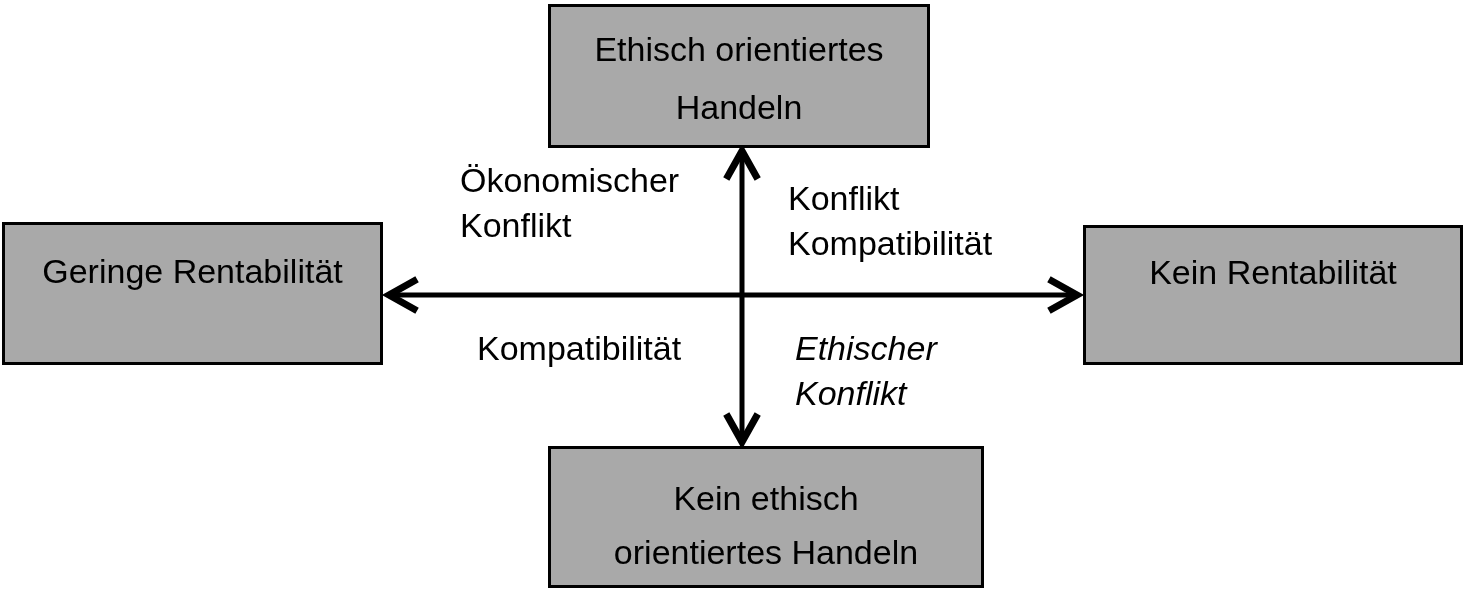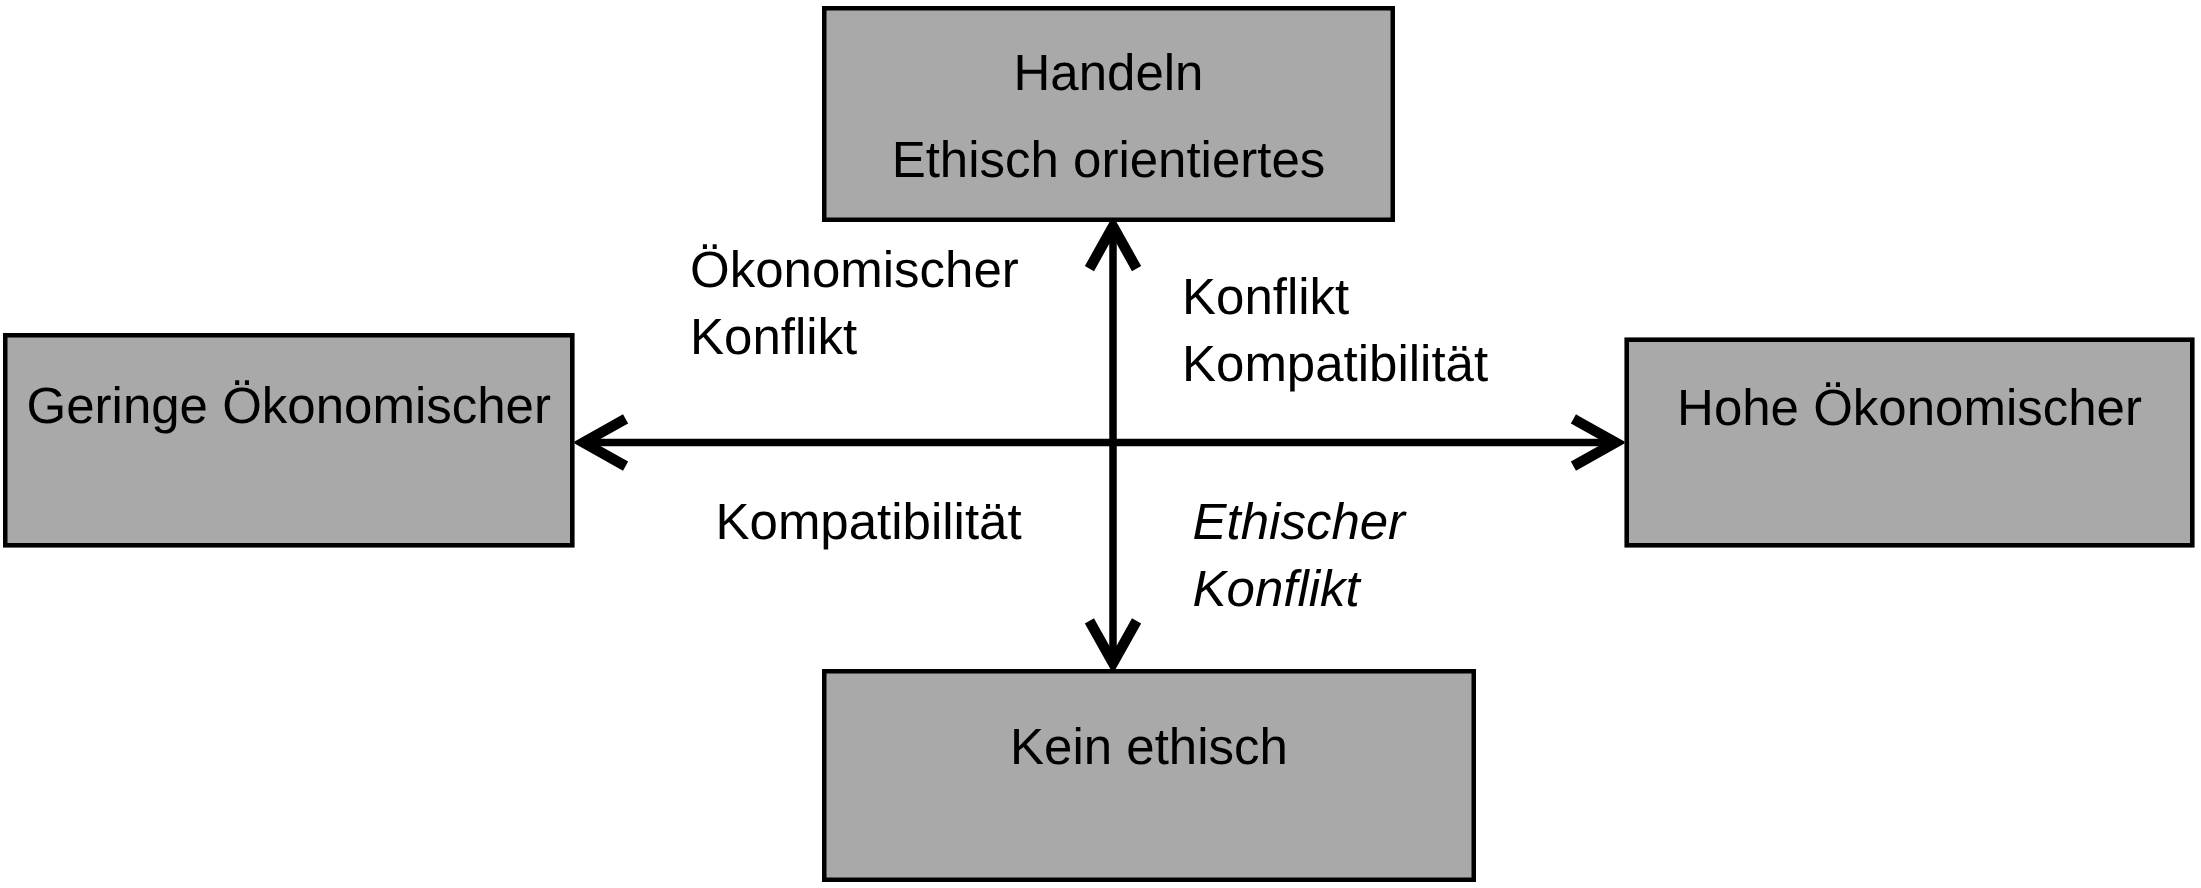--- a/index.html
+++ b/index.html
@@ -73,34 +73,35 @@
     </g>
 
     <g>
       <line class="shaft" x1="742" y1="152" x2="742" y2="441"></line>
       <polyline class="head" points="728,176 742,151 756,176"></polyline>
       <polyline class="head" points="728,417 742,442 756,417"></polyline>
     </g>
   </svg>
 
   <div class="box box-top">
+    <div>Ethisch orientiertes</div>
     <div>Handeln</div>
-    <div>Ethisch orientiertes</div>
   </div>
 
   <div class="box box-bottom">
     <div>Kein ethisch</div>
+    <div>orientiertes Handeln</div>
   </div>
 
   <div class="box box-left">
-    <div>Geringe Ökonomischer</div>
+    <div>Geringe Rentabilität</div>
   </div>
 
   <div class="box box-right">
-    <div>Hohe Ökonomischer</div>
+    <div>Kein Rentabilität</div>
   </div>
 
   <div class="quad-label quad-tl">
     <div>Ökonomischer</div>
     <div>Konflikt</div>
   </div>
 
   <div class="quad-label quad-tr">
     <div>Konflikt</div>
     <div>Kompatibilität</div>

